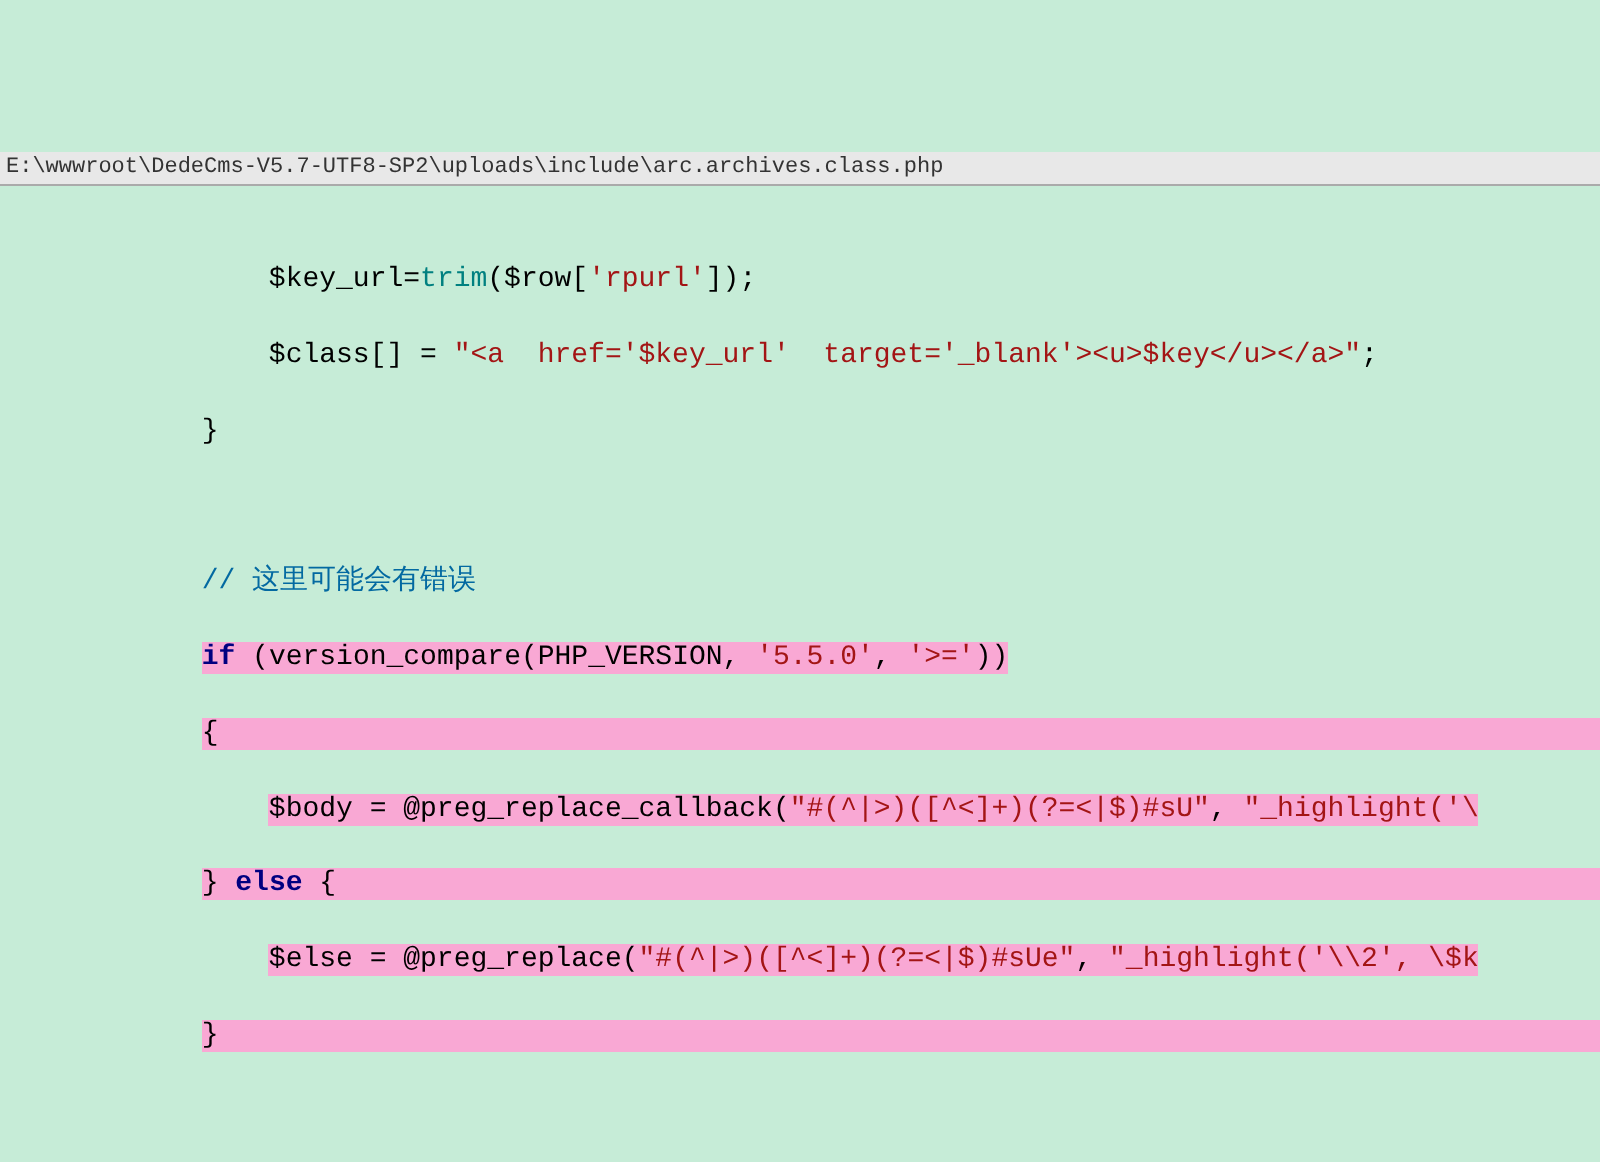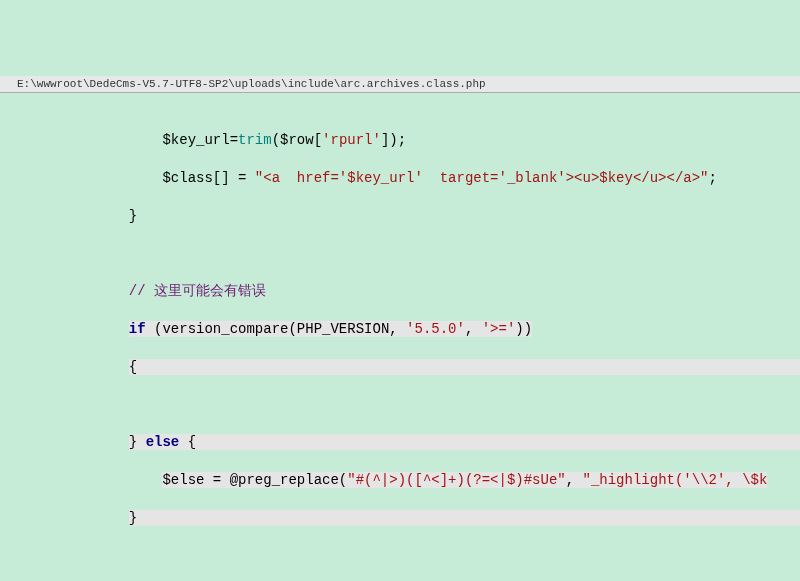--- a/index.html
+++ b/index.html
@@ -9,50 +9,49 @@
       background: #c6ecd7;
       width: 800px;
       height: 581px;
       overflow: hidden;
       white-space: pre;
       line-height: 1.35;
     }
     .code-line {
       display: block;
       min-height: 18px;
-      padding-left: 28px;
     }
-    .hl-yellow { background: #e5e5e5; display: inline; }
+    .hl-yellow { background: #f9a8d4; display: inline; }
     .kw { color: #000080; font-weight: bold; }
     .str { color: #a31515; }
     .func { color: #008080; }
-    .comment { color: #701a75; }
+    .comment { color: #0369a1; }
     .path-bar {
       background: #e8e8e8;
       color: #333;
       font-size: 11px;
-      padding: 1px 17px;
+      padding: 1px 3px;
       border-bottom: 1px solid #aaa;
     }
   </style>
 </head>
 <body>
 
 
 
 <div class="path-bar">E:\wwwroot\DedeCms-V5.7-UTF8-SP2\uploads\include\arc.archives.class.php</div>
 <div>
 <span class="code-line"><span>                $key_url=</span><span class="func">trim</span><span>($row[</span><span class="str">'rpurl'</span><span>]);</span></span>
 <span class="code-line"><span>                $class[] = </span><span class="str">"&lt;a  href='$key_url'  target='_blank'&gt;&lt;u&gt;$key&lt;/u&gt;&lt;/a&gt;"</span><span>;</span></span>
 <span class="code-line"><span>            }</span></span>
 <span class="code-line"> </span>
 <span class="code-line"><span class="comment">            // 这里可能会有错误</span></span>
 <span class="code-line"><span>            </span><span class="hl-yellow"><span class="kw">if</span><span> (version_compare(PHP_VERSION, </span><span class="str">'5.5.0'</span><span>, </span><span class="str">'&gt;='</span><span>))</span></span></span>
 <span class="code-line"><span>            </span><span class="hl-yellow"><span>{</span>                                                                                             </span></span>
-<span class="code-line"><span>                </span></span>
+<span class="code-line"><span>                </span><span class="hl-yellow"><span>$body = @preg_replace_callback(</span><span class="str">"#(^|&gt;)([^&lt;]+)(?=&lt;|$)#sU"</span><span>, </span><span class="str">"_highlight('\</span></span></span>
 <span class="code-line"><span>            </span><span class="hl-yellow"><span>} </span><span class="kw">else</span><span> {</span>                                                                                     </span></span>
 <span class="code-line"><span>                </span><span class="hl-yellow"><span>$else = @preg_replace(</span><span class="str">"#(^|&gt;)([^&lt;]+)(?=&lt;|$)#sUe"</span><span>, </span><span class="str">"_highlight('\\2', \$k</span></span></span>
 <span class="code-line"><span>            </span><span class="hl-yellow"><span>}</span>                                                                                             </span></span>
 
 
 
 
 
 
 

